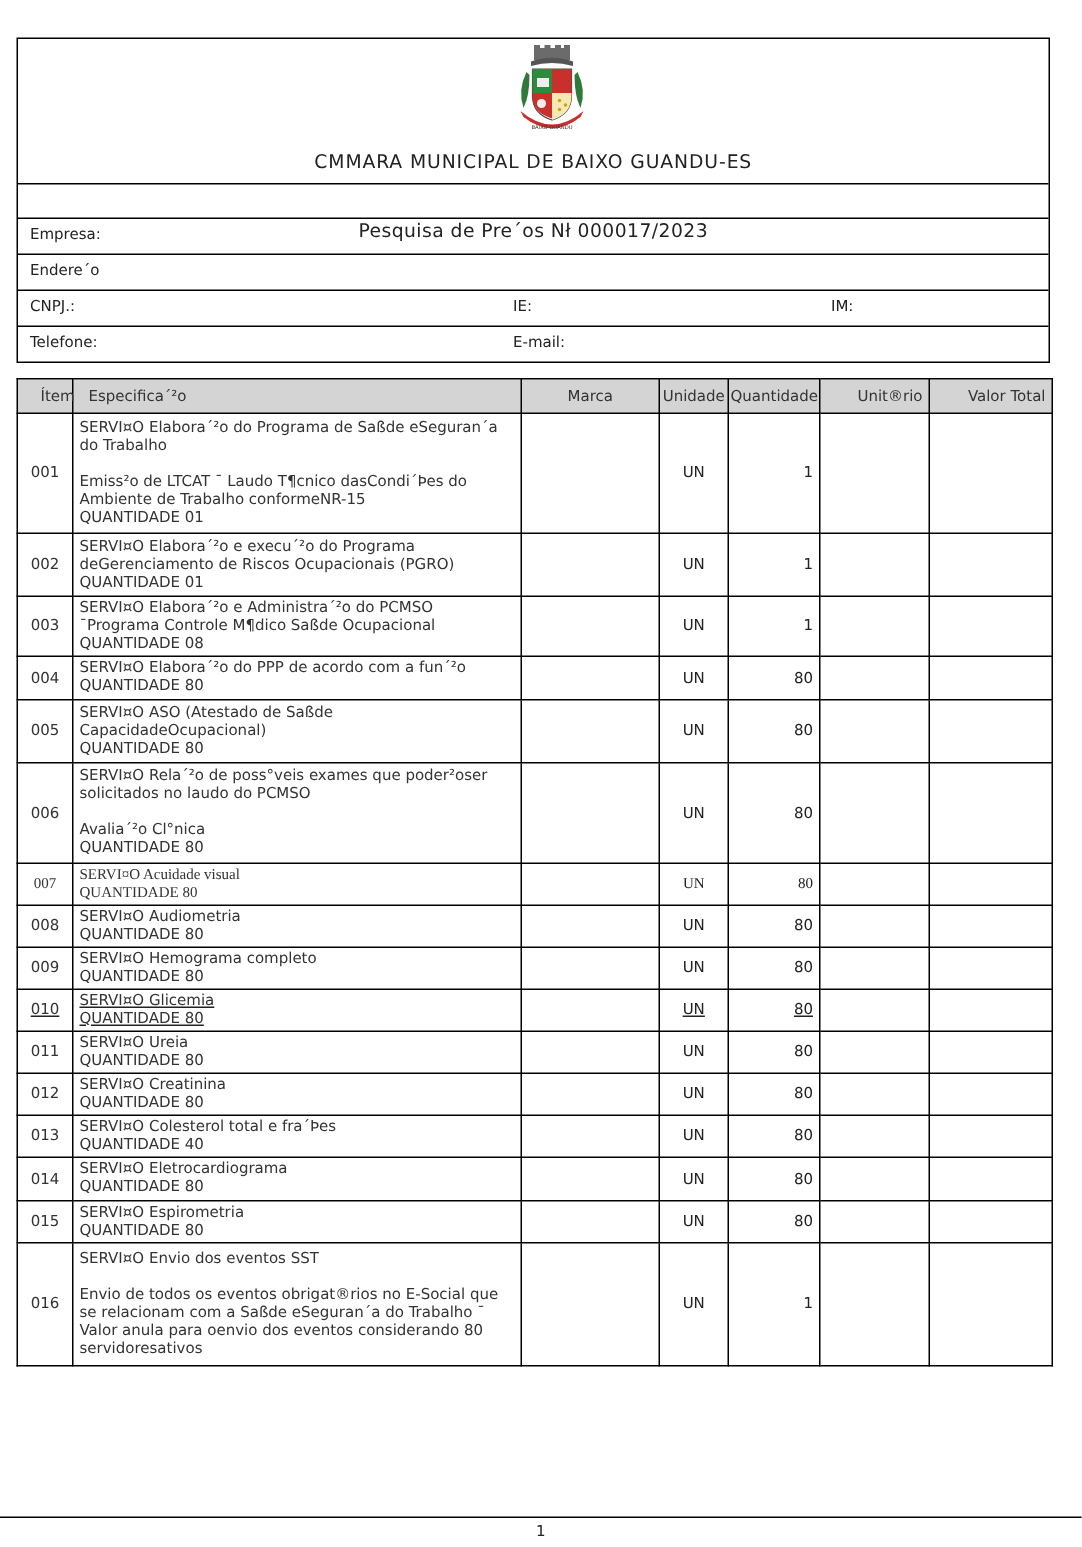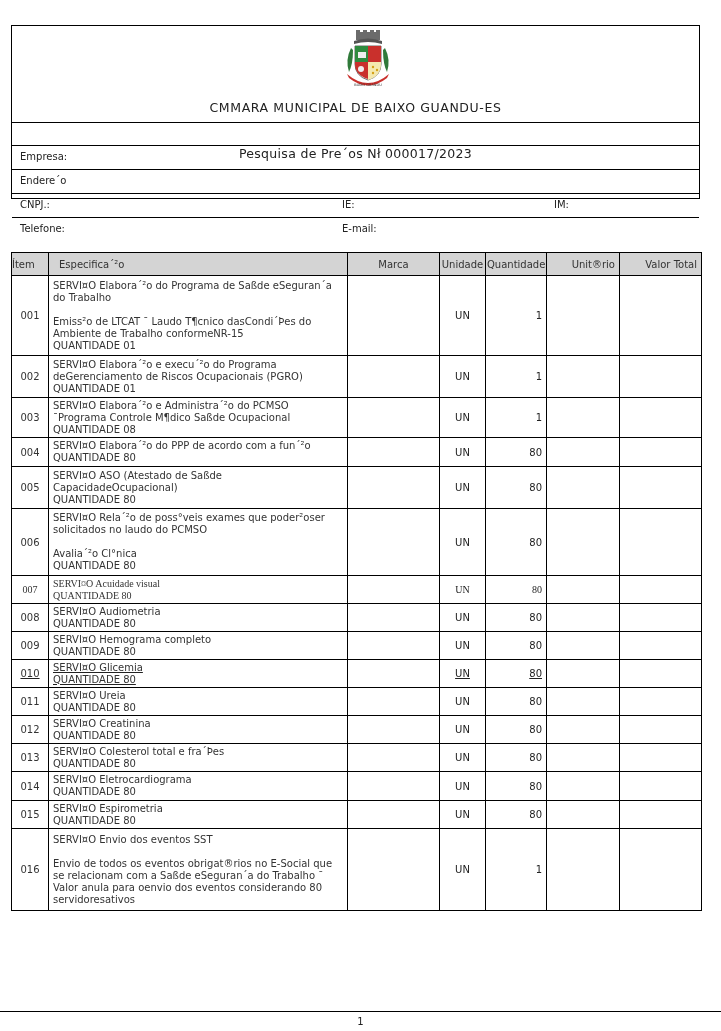--- a/index.html
+++ b/index.html
@@ -1,18 +1,18 @@
 <!DOCTYPE html>
 <html><head>
 <meta charset="utf-8">
 <style>
   html, body { margin: 0; padding: 0; background: #ffffff; }
   body { width: 721px; height: 1031px; position: relative; overflow: hidden;
          font-family: "DejaVu Sans", sans-serif; color: #222; }
-  .hdr { position: absolute; left: 11px; top: 25px; width: 689px; height: 174px;
+  .hdr { position: absolute; left: 11px; top: 25px; width: 689px; height: 217px;
          border: 1px solid #000; box-sizing: border-box; }
   .logo { position: absolute; left: 325px; top: 4px; width: 62px; height: 60px; }
   .title { position: absolute; left: 0; right: 0; top: 74px; text-align: center;
            font-size: 12.5px; letter-spacing: 0.6px; color: #222; }
   .hline { position: absolute; left: 0; right: 0; border-top: 1px solid #000; }
   .subtitle { position: absolute; left: 0; right: 0; top: 100px; text-align: center;
               font-size: 12.5px; letter-spacing: 0.3px; margin-top: 20px; }
   .field { position: absolute; font-size: 10px; color: #222; }
   table.items { position: absolute; left: 11px; top: 252px; width: 690px;
                 border-collapse: collapse; font-size: 10px; table-layout: fixed; }
@@ -80,21 +80,21 @@
     <col style="width:37px">
     <col style="width:299px">
     <col style="width:92px">
     <col style="width:46px">
     <col style="width:61px">
     <col style="width:73px">
     <col style="width:82px">
   </colgroup>
   <thead>
     <tr>
-      <th style="text-align:left;padding-left:0">Ítem</th>
+      <th style="text-align:left;padding-left:15px">Ítem</th>
       <th style="text-align:left;padding-left:10px">Especifica´²o</th>
       <th style="text-align:center">Marca</th>
       <th style="text-align:center;padding:0 1px">Unidade</th>
       <th style="text-align:center;padding:0 1px">Quantidade</th>
       <th style="text-align:right">Unit®rio</th>
       <th style="text-align:right">Valor Total</th>
     </tr>
   </thead>
   <tbody id="rows">
       <tr style="height: 80px;">
@@ -218,21 +218,21 @@
 QUANTIDADE 80</td>
         <td></td>
         <td class="un">UN</td>
         <td class="qty">80</td>
         <td></td>
         <td></td>
       </tr>
       <tr style="height: 28px;">
         <td class="item">013</td>
         <td class="spec">SERVI¤O Colesterol total e fra´Þes
-QUANTIDADE 80</td>
+QUANTIDADE 40</td>
         <td></td>
         <td class="un">UN</td>
         <td class="qty">80</td>
         <td></td>
         <td></td>
       </tr>
       <tr style="height: 29px;">
         <td class="item">014</td>
         <td class="spec">SERVI¤O Eletrocardiograma
 QUANTIDADE 80</td>

